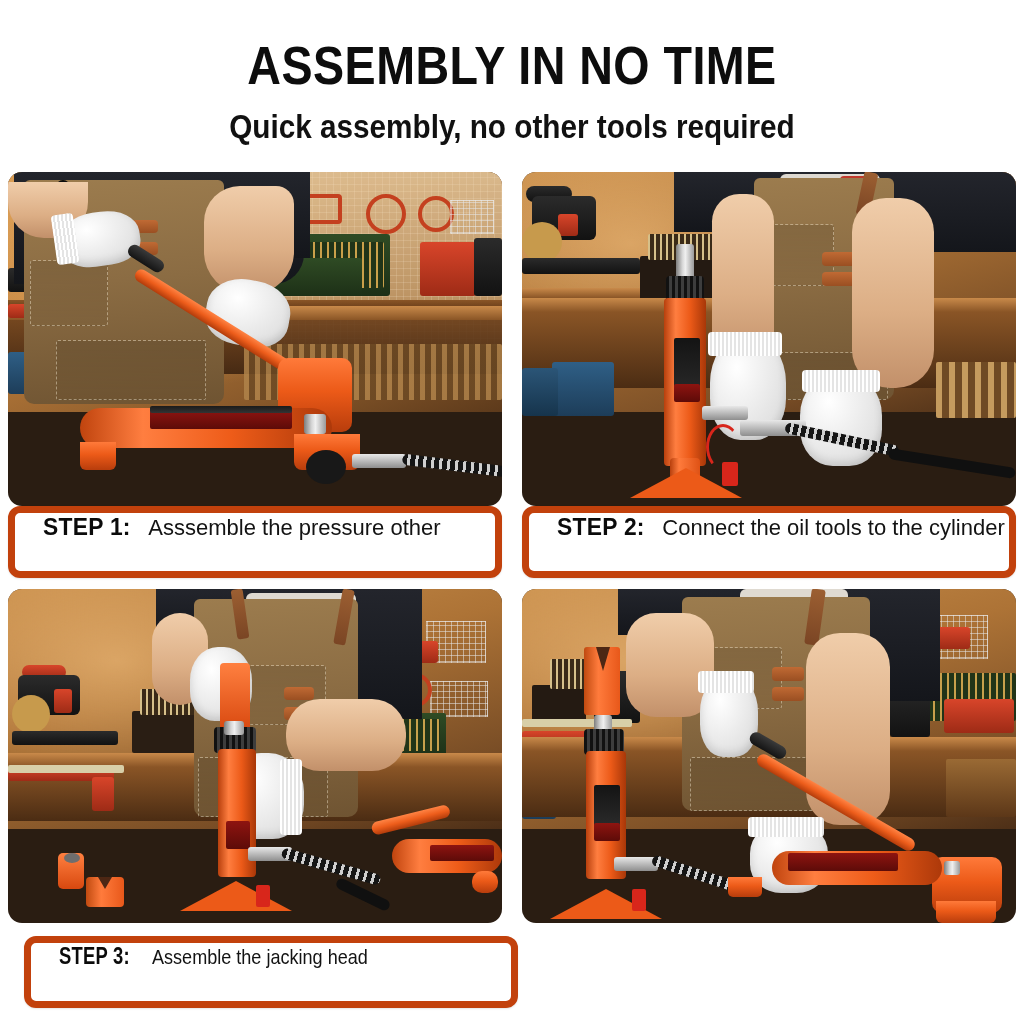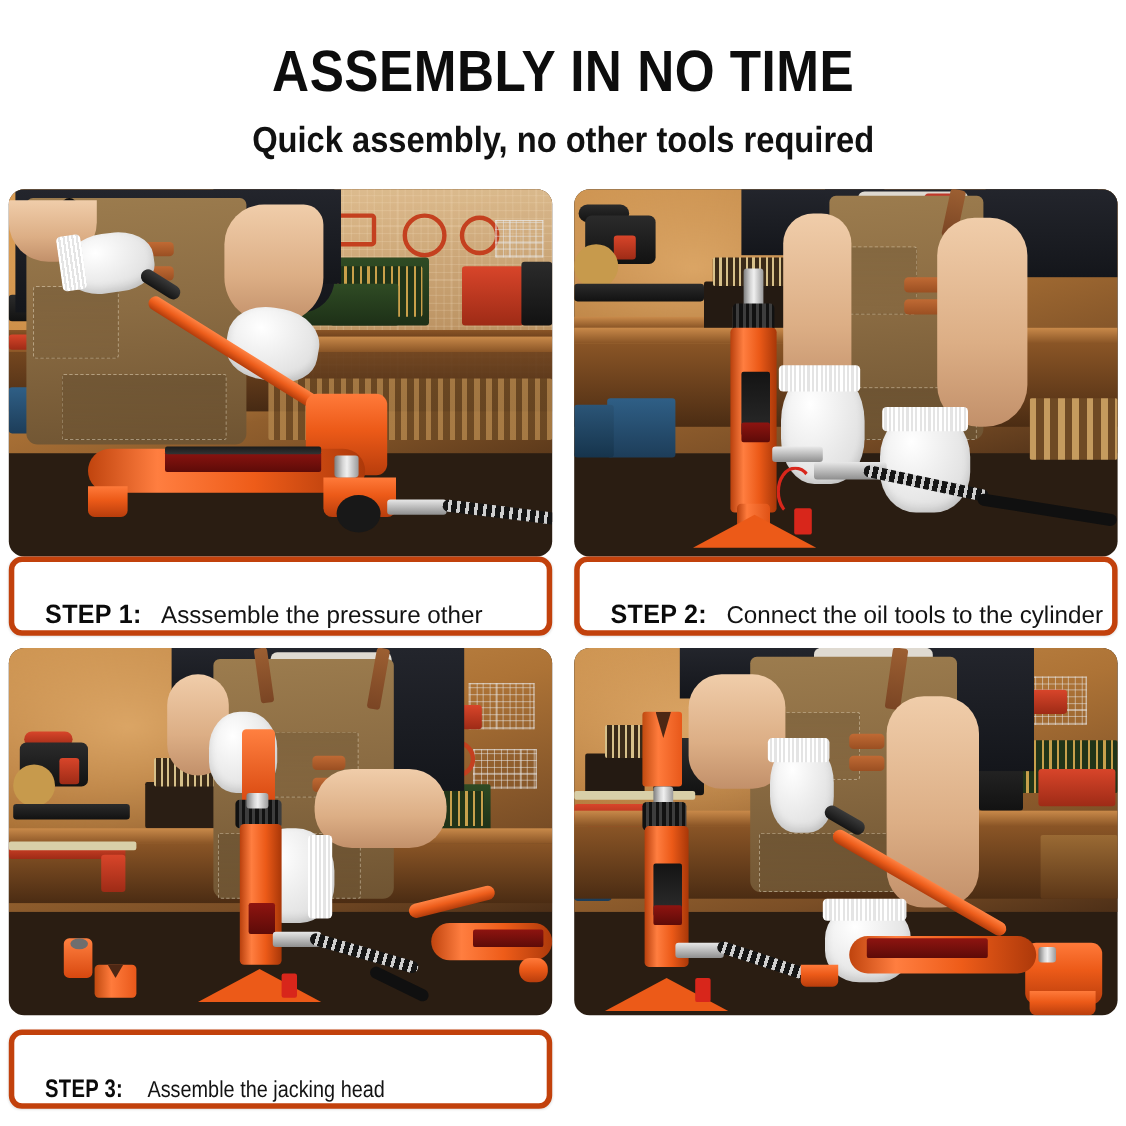--- a/index.html
+++ b/index.html
@@ -213,29 +213,29 @@
     background: repeating-linear-gradient(90deg,#111 0 3px,#3d3d3d 3px 6px);
     border-radius: 4px;
   }
   .sleeve-orange { position:absolute; background:linear-gradient(180deg,#ff8040,#d8480f); border-radius:4px; }
 
   
   .caption {
     position: absolute;
     width: 494px; height: 72px;
     background: #ffffff;
-    border: 5px solid #c2410c;
+    border: 7px solid #c2410c;
     border-radius: 12px;
     display: flex;
-    align-items: flex-end;
+    align-items: flex-start;
     box-shadow: 0 1px 2px rgba(0,0,0,.10);
   }
   .c1 { left: 8px;   top: 506px; }
   .c2 { left: 522px; top: 506px; }
-  .c3 { left: 8px;   top: 936px; }
+  .c3 { left: 24px;   top: 936px; }
   .c4 { left: 522px; top: 936px; }
 
   .cap-inner { display:flex; align-items:baseline; padding-left: 28px; white-space: nowrap; }
   .step-label {
     font-family: "Liberation Sans Narrow", "Liberation Sans", sans-serif;
     font-weight: bold;
     font-size: 24px;
     color: #0b0b0b;
     letter-spacing: 0.3px;
     transform: scaleX(0.95);

